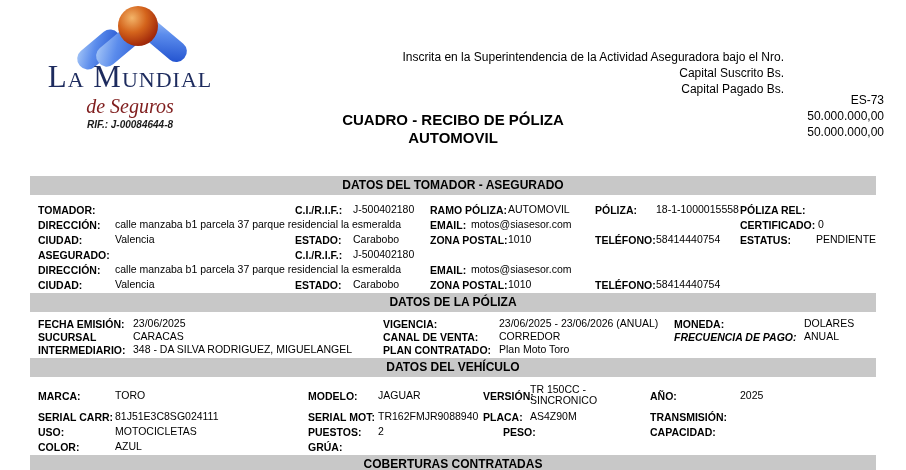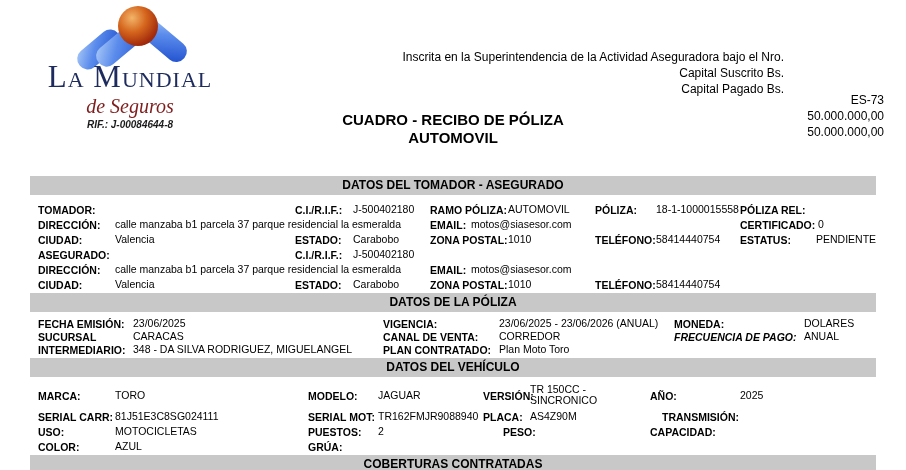--- a/index.html
+++ b/index.html
@@ -146,21 +146,21 @@
       <span class="flabel" style="left: 483px; top: 390px;">VERSIÓN:</span>
       <span class="fvalue" style="left: 530px; top: 384px; width: 118px; white-space: normal;">TR 150CC - SINCRONICO</span>
       <span class="flabel" style="left: 650px; top: 390px;">AÑO:</span>
       <span class="fvalue" style="left: 740px; top: 390px;">2025</span>
       <span class="flabel" style="left: 38px; top: 411px;">SERIAL CARR:</span>
       <span class="fvalue" style="left: 115px; top: 411px;">81J51E3C8SG024111</span>
       <span class="flabel" style="left: 308px; top: 411px;">SERIAL MOT:</span>
       <span class="fvalue" style="left: 378px; top: 411px;">TR162FMJR9088940</span>
       <span class="flabel" style="left: 483px; top: 411px;">PLACA:</span>
       <span class="fvalue" style="left: 530px; top: 411px;">AS4Z90M</span>
-      <span class="flabel" style="left: 650px; top: 411px; margin-left: 12px;">TRANSMISIÓN:</span>
+      <span class="flabel" style="left: 650px; top: 411px;">TRANSMISIÓN:</span>
       <span class="flabel" style="left: 38px; top: 426px;">USO:</span>
       <span class="fvalue" style="left: 115px; top: 426px;">MOTOCICLETAS</span>
       <span class="flabel" style="left: 308px; top: 426px;">PUESTOS:</span>
       <span class="fvalue" style="left: 378px; top: 426px;">2</span>
       <span class="flabel" style="left: 483px; top: 426px; padding-left: 20px;">PESO:</span>
       <span class="flabel" style="left: 650px; top: 426px;">CAPACIDAD:</span>
       <span class="flabel" style="left: 38px; top: 441px;">COLOR:</span>
       <span class="fvalue" style="left: 115px; top: 441px;">AZUL</span>
       <span class="flabel" style="left: 308px; top: 441px;">GRÚA:</span>
     </div>

